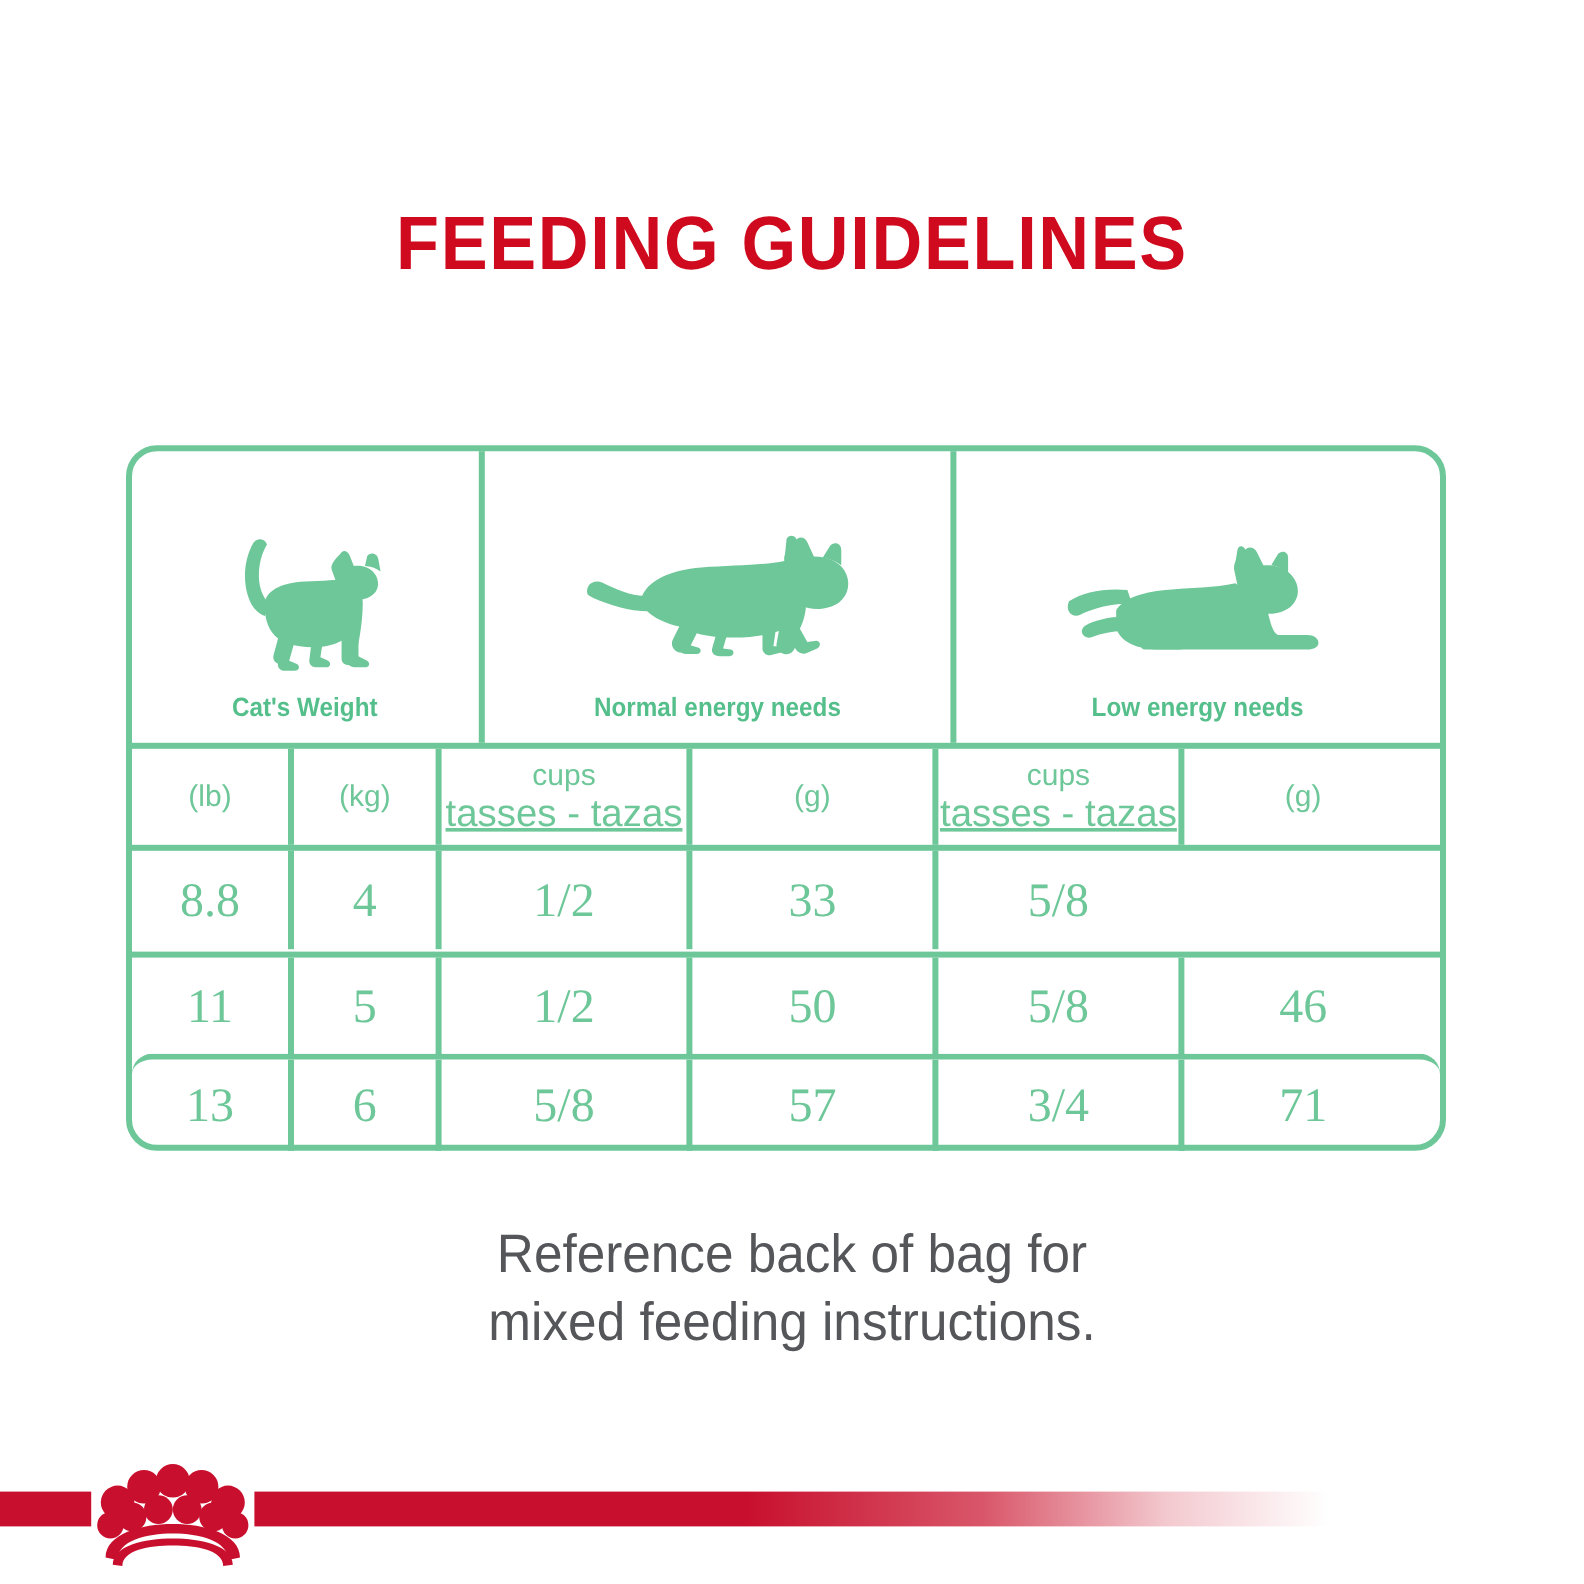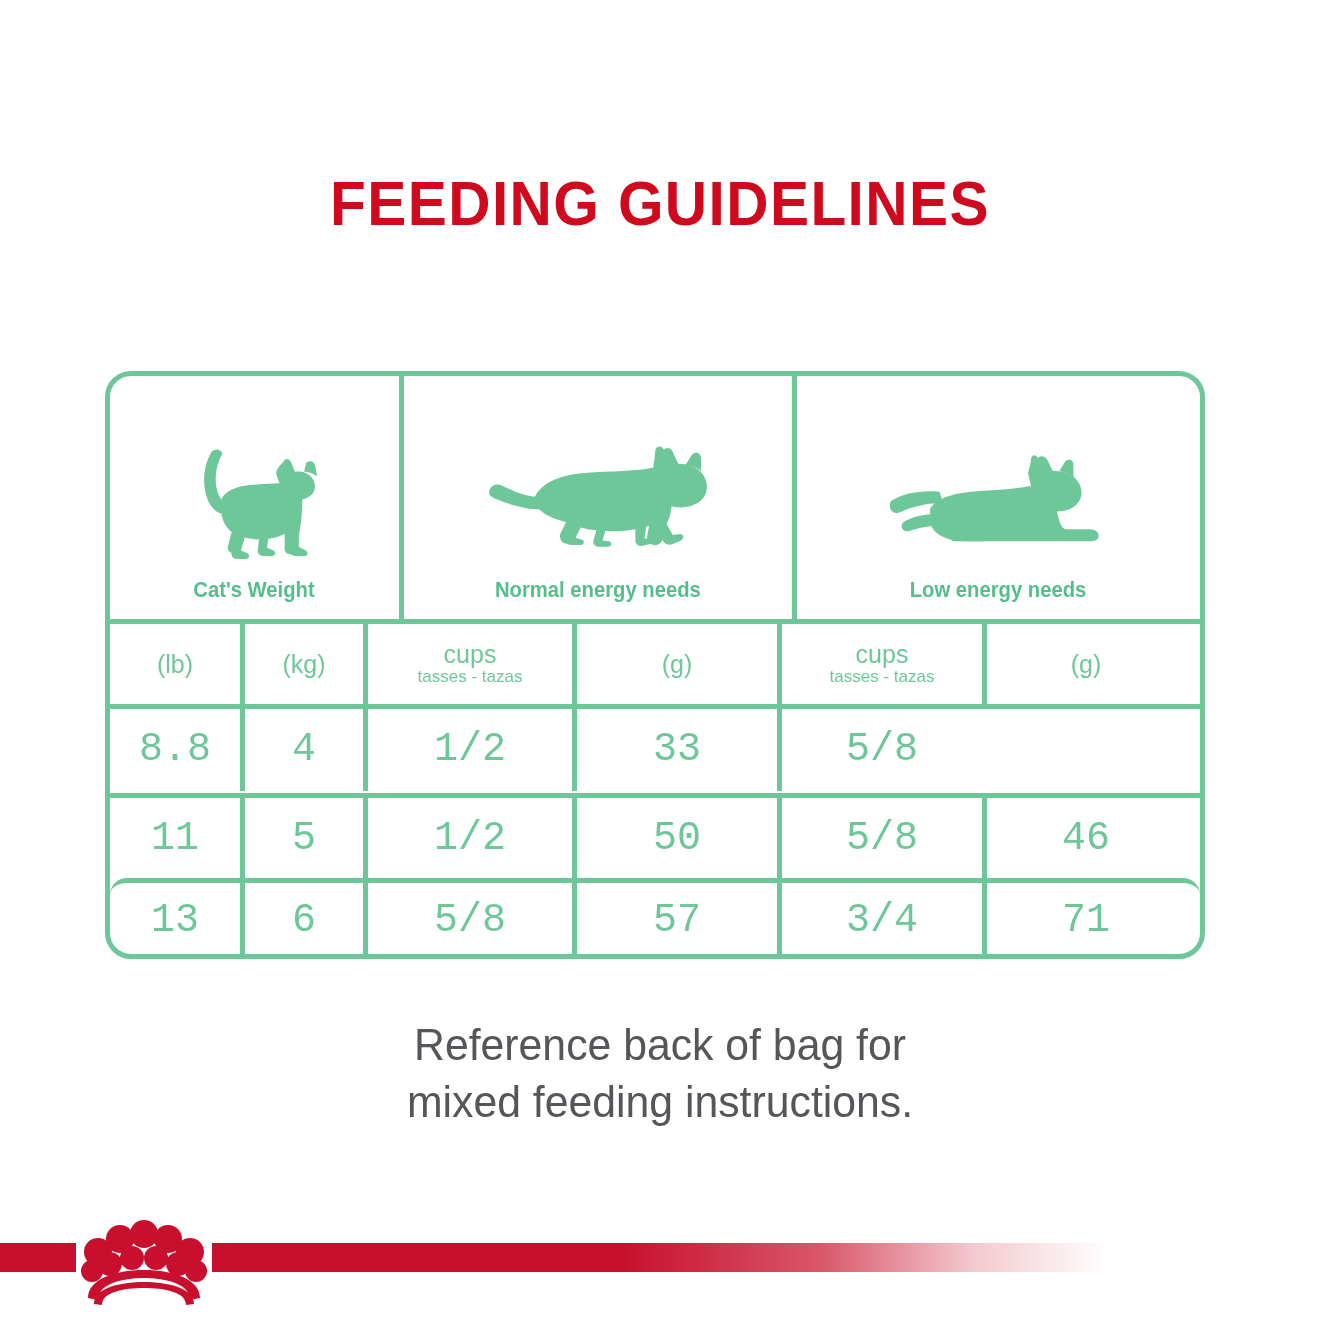--- a/index.html
+++ b/index.html
@@ -101,21 +101,21 @@
     flex-direction: column;
     align-items: center;
     justify-content: center;
     color: #6ec798;
     font-family: "Liberation Sans", sans-serif;
     font-size: 25px;
     line-height: 1.08;
     text-align: left;
   }
   .units-cell + .units-cell { border-left: 5px solid #6ec798; }
-  .units-cell .small { font-size: 17px; }
+  .units-cell .small { font-size: 32px; text-decoration: underline; }
 
   
   .data-row {
     position: absolute;
     left: 0;
     width: 100%;
     height: 87px;
     display: flex;
     border-top: 5px solid #6ec798;
     box-sizing: border-box;
@@ -123,21 +123,21 @@
   .data-row.r1 { top: 328px; }
   .data-row.r2 { top: 417px; }
   .data-row.r3 { top: 502px; height: 81px; border-radius: 17px; }
 
   .data-cell {
     box-sizing: border-box;
     display: flex;
     align-items: center;
     justify-content: center;
     color: #6ec798;
-    font-family: Liberation Mono, monospace;
+    font-family: Liberation Serif, serif;
     font-size: 40px;
     line-height: 1;
   }
   .data-cell + .data-cell { border-left: 5px solid #6ec798; }
 
   
   .col-lb   { width: 130px; }
   .col-kg   { width: 123px; }
   .col-cups1{ width: 209px; }
   .col-g1   { width: 205px; }

